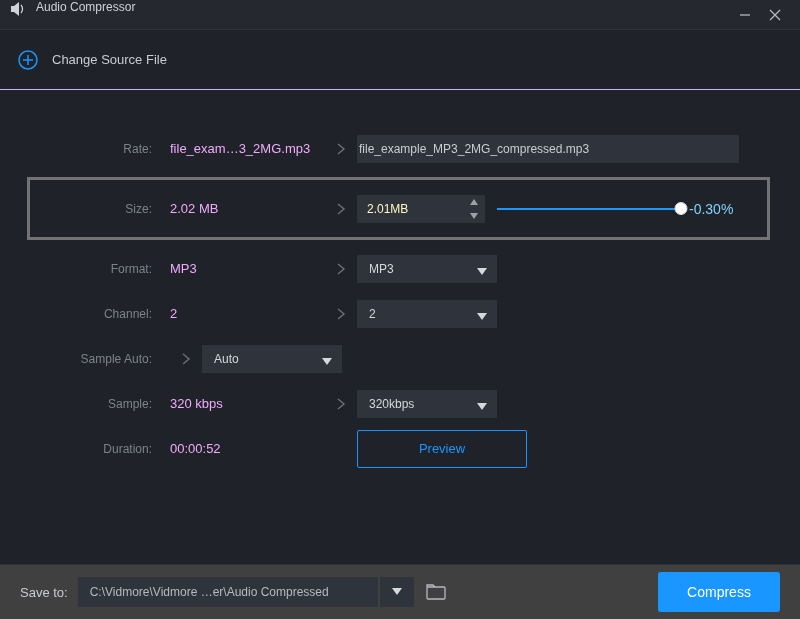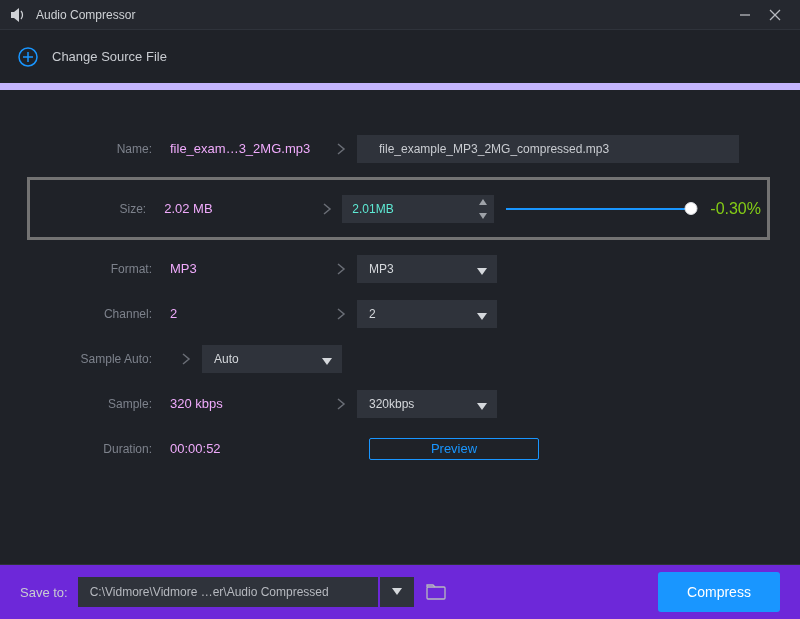--- a/index.html
+++ b/index.html
@@ -1,89 +1,88 @@
 <!DOCTYPE html>
 <html><head>
 <meta charset="utf-8">
 <style>
   * { box-sizing: border-box; margin: 0; padding: 0; font-family: "Segoe UI", Arial, sans-serif; }
   html, body { width: 800px; height: 619px; background: #1f2228; color: #c9ccd1; overflow: hidden; }
   .window { width: 800px; height: 619px; position: relative; background: #1f2228; }
 
   
-  .titlebar { display:flex; align-items:center; height:30px; padding:0 10px; background:#25282f; border-bottom:1px solid #2f333b; }
+  .titlebar { display:flex; height:30px; padding:0 10px; background:#25282f; border-bottom:1px solid #2f333b; }
   .titlebar .app-icon { width:18px; height:18px; margin-right:8px; display:flex; align-items:center; }
   .titlebar .title { font-size:12px; color:#cfd2d6; flex:1; }
   .titlebar .win-ctrl { width:30px; height:30px; display:flex; align-items:center; justify-content:center; color:#b6b9bf; }
 
   
-  .subheader { display:flex; align-items:center; height:60px; padding:0 16px; border-bottom:7px solid #c4b5fd; }
+  .subheader { display:flex; align-items:center; height:60px; padding:0 16px; border-bottom:1px solid #c4b5fd; }
   .subheader .plus { width:24px; height:24px; margin-right:12px; display:flex; align-items:center; justify-content:center; }
   .subheader .plus svg circle { fill:none; stroke:#1996ff; stroke-width:1.5; }
   .subheader .plus svg line { stroke:#1996ff; stroke-width:1.5; }
   .subheader .label { font-size:13px; color:#c9ccd1; }
 
   
   .content { position:absolute; left:0; right:0; top:120px; padding:6px 30px 0 30px; }
 
   .row { display:flex; align-items:center; height:45px; }
   .row .label { width:140px; text-align:right; font-size:12px; color:#7d828c; padding-right:18px; }
   .row .val  { width:155px; font-size:13px; color:#f0abfc; }
   .row .arrow { width:32px; display:flex; align-items:center; justify-content:center; }
   .row .arrow svg polyline { fill:none; stroke:#6a6e76; stroke-width:1.5; }
   .row .field { display:flex; align-items:center; }
 
   .name-row .name-input {
     height:28px; background:#2f333b; border:none; color:#c9ccd1;
-    font-size:12px; padding:0 22px; width:382px;
+    font-size:12px; padding:0 2px; width:382px;
   }
 
   
   .size-wrap {
     border:3px solid #737373;
     padding:6px 6px 6px 0;
     margin-left:-3px;
     margin-top:6px; margin-bottom:6px;
   }
   .spin {
-    position:relative; width:152px; height:28px; background:#2f333b;
-    display:flex; align-items:center; padding:0 24px 0 10px; font-size:12px; color:#5eead4;
+    position:relative; width:128px; height:28px; background:#2f333b;
+    display:flex; align-items:center; padding:0 24px 0 10px; font-size:12px; color:#fef9c3;
   }
   .spin .spin-btns { position:absolute; right:4px; top:2px; bottom:2px; width:14px; display:flex; flex-direction:column; justify-content:space-between; }
   .spin .spin-btns .sb { height:10px; display:flex; align-items:center; justify-content:center; }
   .spin .spin-btns svg { width:8px; height:6px; }
   .spin .spin-btns polygon { fill:#9ea2a8; }
 
   .slider { position:relative; width:190px; height:20px; margin-left:12px; }
   .slider .track { position:absolute; left:0; right:0; top:9px; height:2px; background:#1996ff; }
   .slider .thumb { position:absolute; top:3px; width:13px; height:13px; border-radius:50%; background:#ffffff; border:1px solid #dadde1; transform:translateX(-50%); }
-  .pct { margin-left:14px; font-size:16px; color:#84cc16; }
+  .pct { margin-left:2px; font-size:14px; color:#7dd3fc; }
 
   
   .dropdown {
     position:relative; width:140px; height:28px; background:#2f333b;
     display:flex; align-items:center; padding:0 28px 0 12px;
     font-size:12px; color:#d5d8dc;
   }
   .dropdown .dd-caret { position:absolute; right:10px; top:10px; }
   .dd-caret svg { width:10px; height:8px; }
   .dd-caret polygon { fill:#d5d8dc; }
 
   
   .preview-btn {
-    width:170px; height:22px; border:1px solid #1996ff; color:#1996ff;
+    width:170px; height:38px; border:1px solid #1996ff; color:#1996ff;
     background:transparent; font-size:13px; display:flex; align-items:center; justify-content:center;
     border-radius:2px;
-    margin-left:12px;
   }
 
   
   .footer {
     position:absolute; left:0; right:0; bottom:0; height:55px;
-    background:#6d28d9; border-top:1px solid #2e323a;
+    background:#404040; border-top:1px solid #2e323a;
     display:flex; align-items:center; padding:0 20px;
   }
   .footer .ftlabel { font-size:13px; color:#c9ccd1; margin-right:10px; }
   .path-box {
     height:30px; width:300px; background:#2f333b; display:flex; align-items:center;
     padding:0 12px; font-size:12px; color:#b6b9bf;
   }
   .path-dd {
     height:30px; width:34px; background:#2f333b; margin-left:2px;
     display:flex; align-items:center; justify-content:center;
@@ -130,21 +129,21 @@
         <line x1="11" y1="6" x2="11" y2="16"></line>
         <line x1="6" y1="11" x2="16" y2="11"></line>
       </svg>
     </span>
     <span class="label">Change Source File</span>
   </div>
 
   <div class="content">
 
     <div class="row name-row">
-      <div class="label">Name:</div>
+      <div class="label">Rate:</div>
       <div class="val">file_exam…3_2MG.mp3</div>
       <div class="arrow">
         <svg width="10" height="14" viewBox="0 0 10 14">
             <polyline points="2,2 8,7 2,12"></polyline>
           </svg>
       </div>
       <div class="field">
         <input class="name-input" type="text" value="file_example_MP3_2MG_compressed.mp3" style="">
       </div>
     </div>

